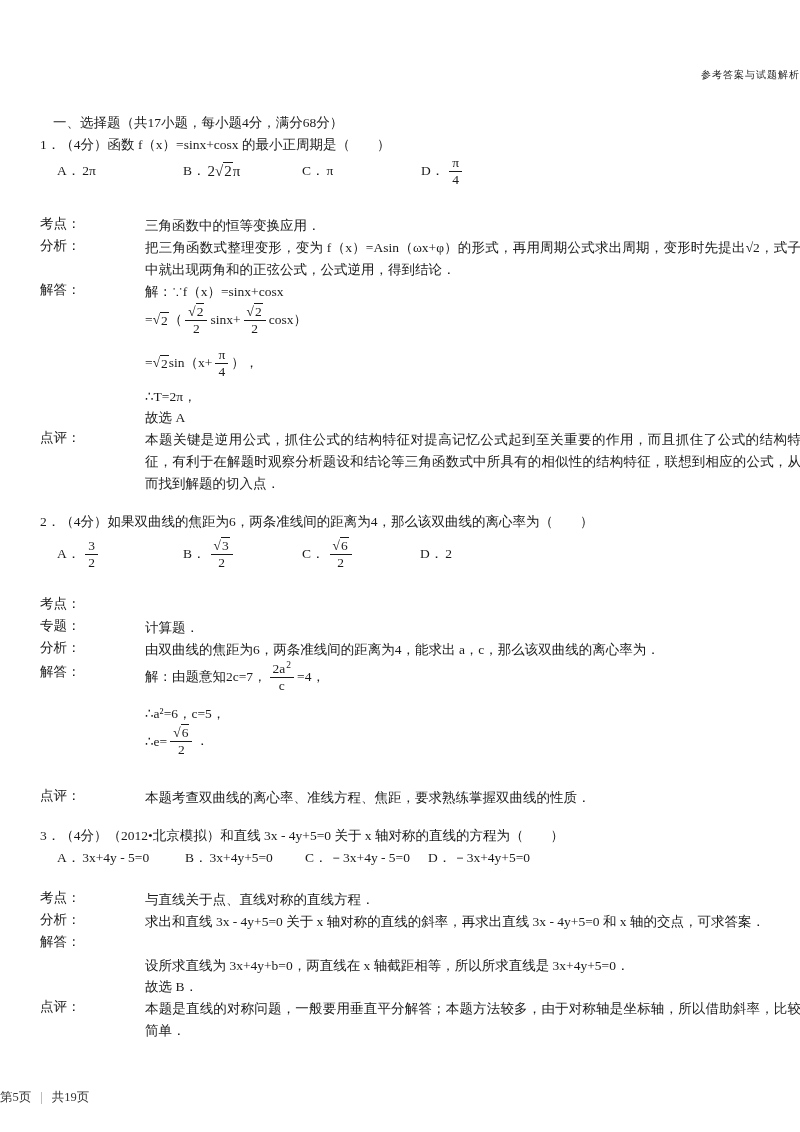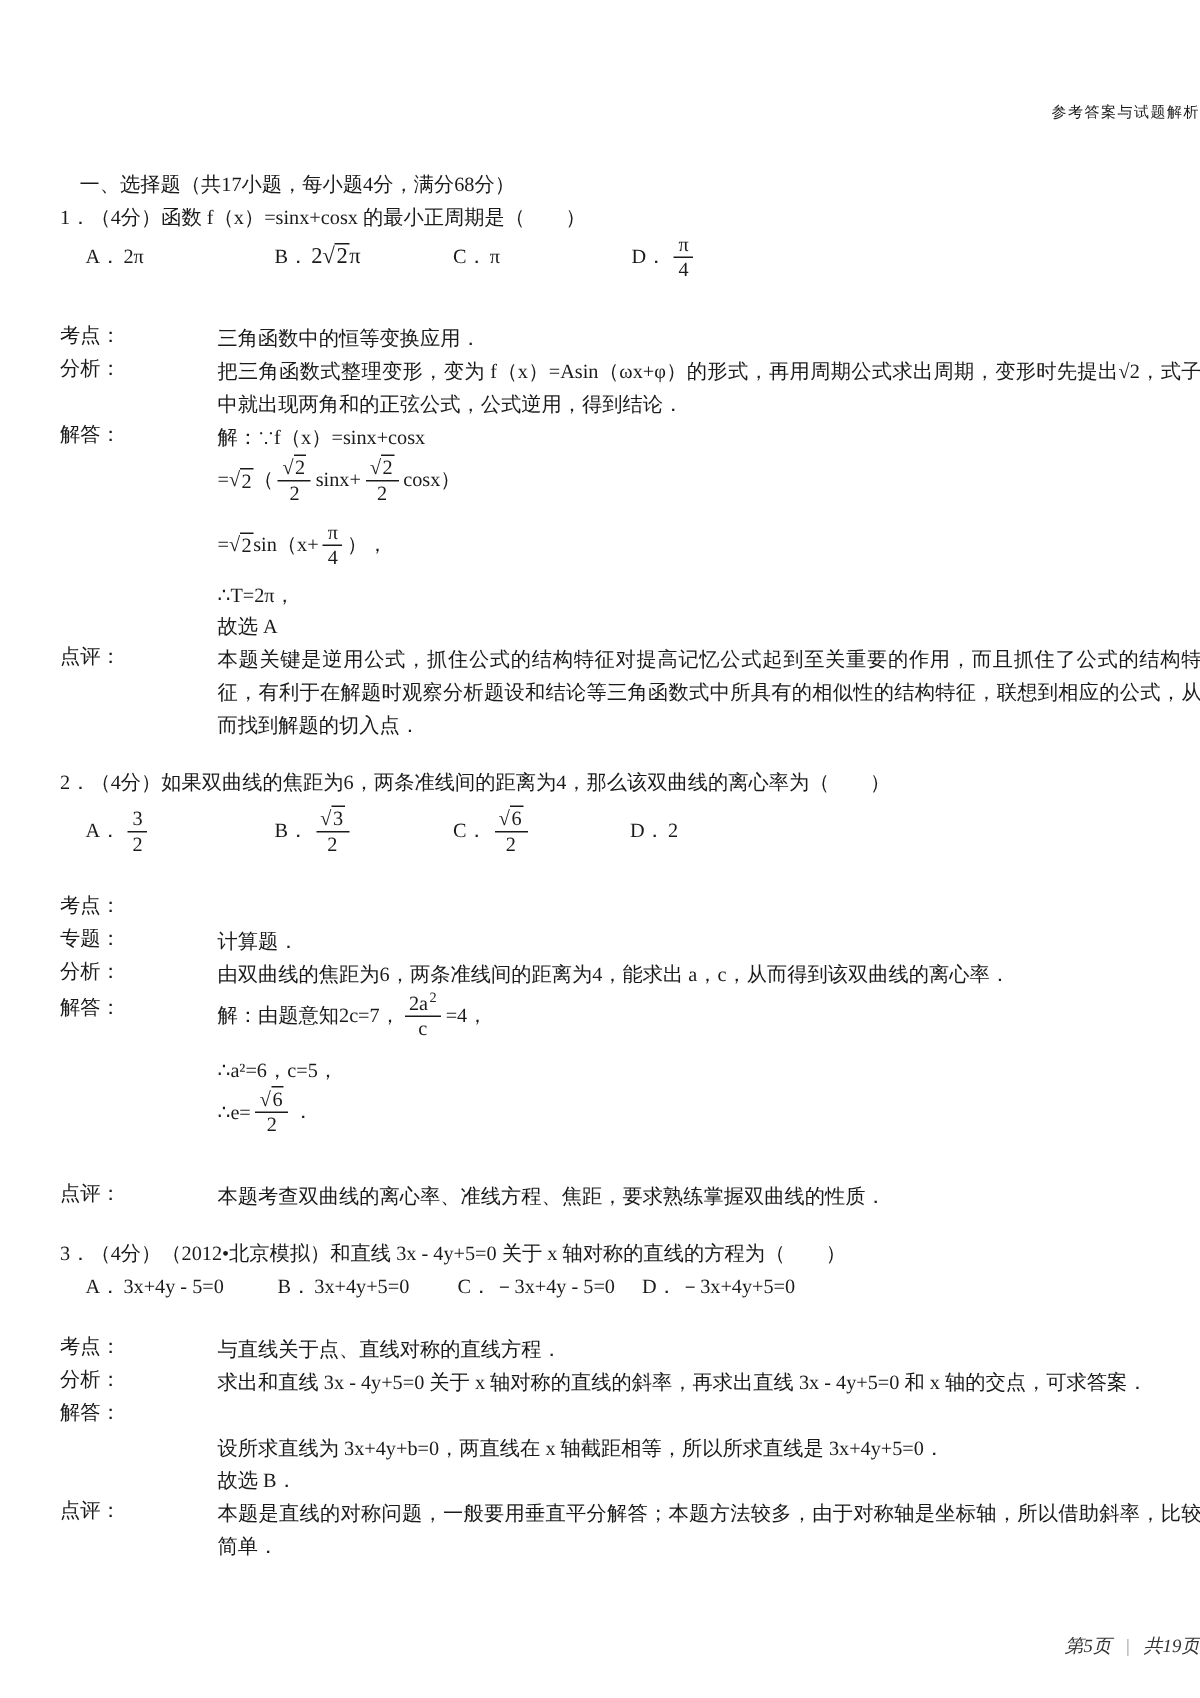--- a/index.html
+++ b/index.html
@@ -18,21 +18,21 @@
   .ql { position:absolute; left:40px; }
   .qc { position:absolute; left:145px; width:656px; line-height:22px; text-align:justify; }
   .qf { position:absolute; left:145px; display:flex; align-items:center; white-space:nowrap; }
   .frac { display:inline-block; vertical-align:middle; text-align:center; line-height:1.12; margin:0 3px; }
   .frac .fn { display:block; padding:0 3px; }
   .frac .fd { display:block; border-top:1.4px solid #1a1a1a; padding:0 3px; }
   .rs { letter-spacing:0; }
   .rc { border-top:1.4px solid #1a1a1a; padding:0 1px; }
   .fx { font-size:15px; display:inline-flex; align-items:baseline; }
   .sup { font-size:9.5px; vertical-align:super; line-height:0; margin-left:1px; }
-  .footer { position:absolute; top:1089px; left:0; width:800px; text-align:right; font-size:12.5px; color:#333;font-style:italic; }
+  .footer { position:absolute; top:1089px; left:0; width:800px; text-align:left; font-size:12.5px; color:#333; }
   .fsep { color:#9a9a9a; margin:0 9px; }
 </style>
 </head>
 <body>
 
 <div class="page">
 
   <div class="title">参考答案与试题解析</div>
 
   <div class="sec">一、选择题（共17小题，每小题4分，满分68分）</div>
@@ -139,21 +139,21 @@
       <span>2</span>
     </span>
   </div>
 
   <div class="ql" style="top:595px">考点：</div>
 
   <div class="ql" style="top:617px">专题：</div>
   <div class="qc" style="top:617px">计算题．</div>
 
   <div class="ql" style="top:639px">分析：</div>
-  <div class="qc" style="top:639px">由双曲线的焦距为6，两条准线间的距离为4，能求出 a，c，从而得到该双曲线的离心率．</div>
+  <div class="qc" style="top:639px">由双曲线的焦距为6，两条准线间的距离为4，能求出 a，c，那么该双曲线的离心率为．</div>
 
   <div class="ql" style="top:663px">解答：</div>
   <div class="qf" style="top:653px;height:48px">
     <span>解：由题意知2c=7，</span>
     <span class="frac">
       <span class="fn"><span>2a</span><span class="sup">2</span></span>
       <span class="fd">c</span>
     </span>
     <span>=4，</span>
   </div>

